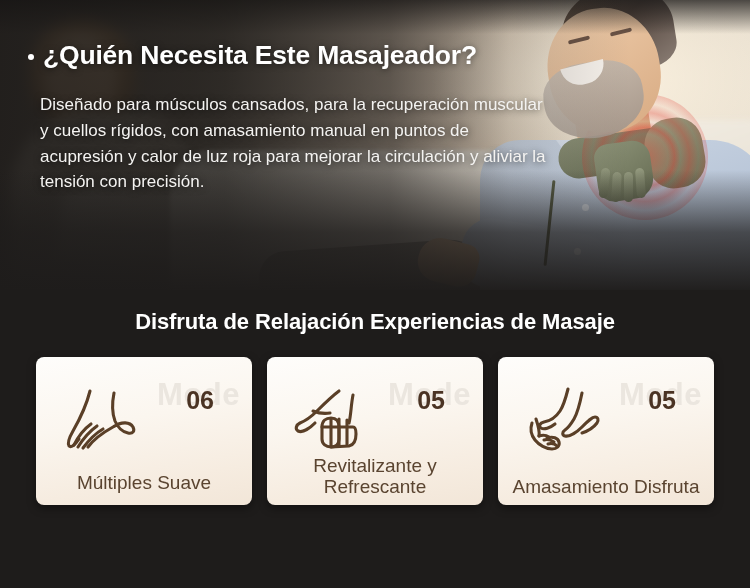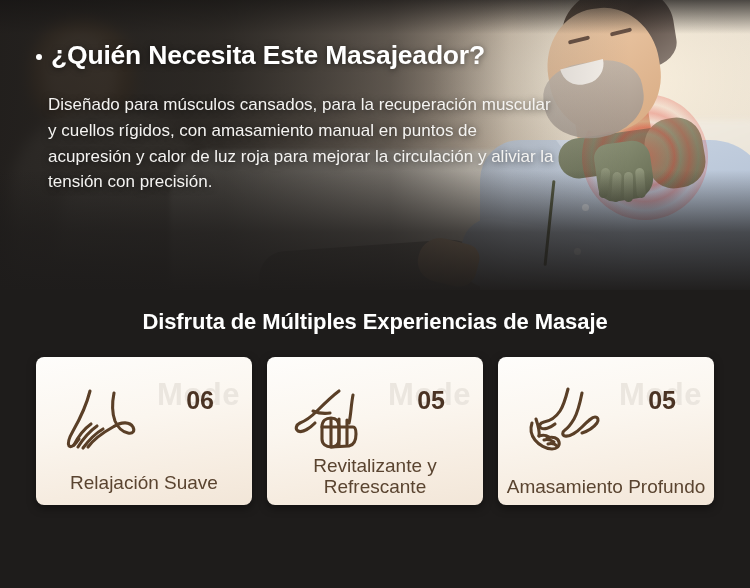--- a/index.html
+++ b/index.html
@@ -266,21 +266,21 @@
     position: absolute; left: 0; top: 0;
     width: 750px; height: 34px;
     background: linear-gradient(180deg, rgba(30,28,27,.78), rgba(30,28,27,0));
   }
 
   
   .hero-copy {
     position: absolute;
     left: 0; top: 0;
     width: 600px;
-    padding: 40px 0 0 36px;
+    padding: 40px 0 0 28px;
     z-index: 6;
   }
   .headline-row {
     display: flex;
     align-items: center;
     gap: 9px;
   }
   .bullet-dot {
     width: 6px; height: 6px;
     border-radius: 50%;
@@ -434,37 +434,37 @@
 
   <div class="hero-copy">
     <div class="headline-row">
       <span class="bullet-dot"></span>
       <h1 class="headline">¿Quién Necesita Este Masajeador?</h1>
     </div>
     <p class="hero-paragraph">Diseñado para músculos cansados, para la recuperación muscular y cuellos rígidos, con amasamiento manual en puntos de acupresión y calor de luz roja para mejorar la circulación y aliviar la tensión con precisión.</p>
   </div>
 
   <div class="modes-section">
-    <h2 class="section-title">Disfruta de Múltiples Experiencias de Masaje</h2>
+    <h2 class="section-title">Disfruta de Relajación Experiencias de Masaje</h2>
 
     <div class="cards">
 
       <div class="card">
         <span class="card-watermark">Mode</span>
         <span class="card-number">06</span>
         <span class="card-icon">
           <svg viewBox="0 0 96 72" fill="none" stroke="#5a3f27" stroke-width="3.1" stroke-linecap="round" stroke-linejoin="round">
             <path d="M30 8 C27 20 21 34 13 48 C9 55 7 60 9 63 C11 65 15 62 19 56"></path>
             <path d="M14 62 C18 54 24 46 31 41"></path>
             <path d="M18 64 C23 56 30 48 37 43"></path>
             <path d="M23 65 C29 57 36 50 43 46"></path>
             <path d="M54 10 C52 20 52 30 55 38 C58 45 63 49 68 50 C73 51 75 48 73 44 C70 39 62 38 53 44 C44 49 34 56 28 64"></path>
           </svg>
         </span>
-        <span class="card-label">Relajación Suave</span>
+        <span class="card-label">Múltiples Suave</span>
       </div>
 
       <div class="card">
         <span class="card-watermark">Mode</span>
         <span class="card-number">05</span>
         <span class="card-icon">
           <svg viewBox="0 0 96 72" fill="none" stroke="#5a3f27" stroke-width="3.1" stroke-linecap="round" stroke-linejoin="round">
             <path d="M48 8 C40 14 32 22 26 28 C20 34 14 38 9 40 C5 42 4 46 7 48 C11 50 18 46 24 40"></path>
             <path d="M22 28 C27 30 33 31 39 30"></path>
             <path d="M62 12 C60 22 60 32 58 40"></path>
@@ -485,19 +485,19 @@
           <svg viewBox="0 0 96 72" fill="none" stroke="#5a3f27" stroke-width="3.1" stroke-linecap="round" stroke-linejoin="round">
             <path d="M46 6 C44 14 42 22 38 28 C34 34 28 38 22 39 C18 40 16 43 19 45 C22 47 28 45 33 41"></path>
             <path d="M60 10 C58 20 56 29 52 36 C49 41 46 45 43 47 C40 49 40 52 43 53 C47 54 54 50 60 44 C66 38 70 34 73 34 C76 34 77 37 75 40 C72 44 66 48 60 50"></path>
             <path d="M14 36 C16 42 18 48 17 53"></path>
             <path d="M10 40 C8 46 9 52 13 57 C17 62 24 66 30 66 C35 66 38 63 37 59 C36 55 31 53 25 55"></path>
             <path d="M17 53 C20 52 24 52 27 54"></path>
             <path d="M22 57 C25 56 29 57 32 59"></path>
             <path d="M26 61 C29 60 33 61 35 63"></path>
           </svg>
         </span>
-        <span class="card-label two-line">Amasamiento Profundo</span>
+        <span class="card-label two-line">Amasamiento Disfruta</span>
       </div>
 
     </div>
   </div>
 
 </div>
 
 </body></html>

